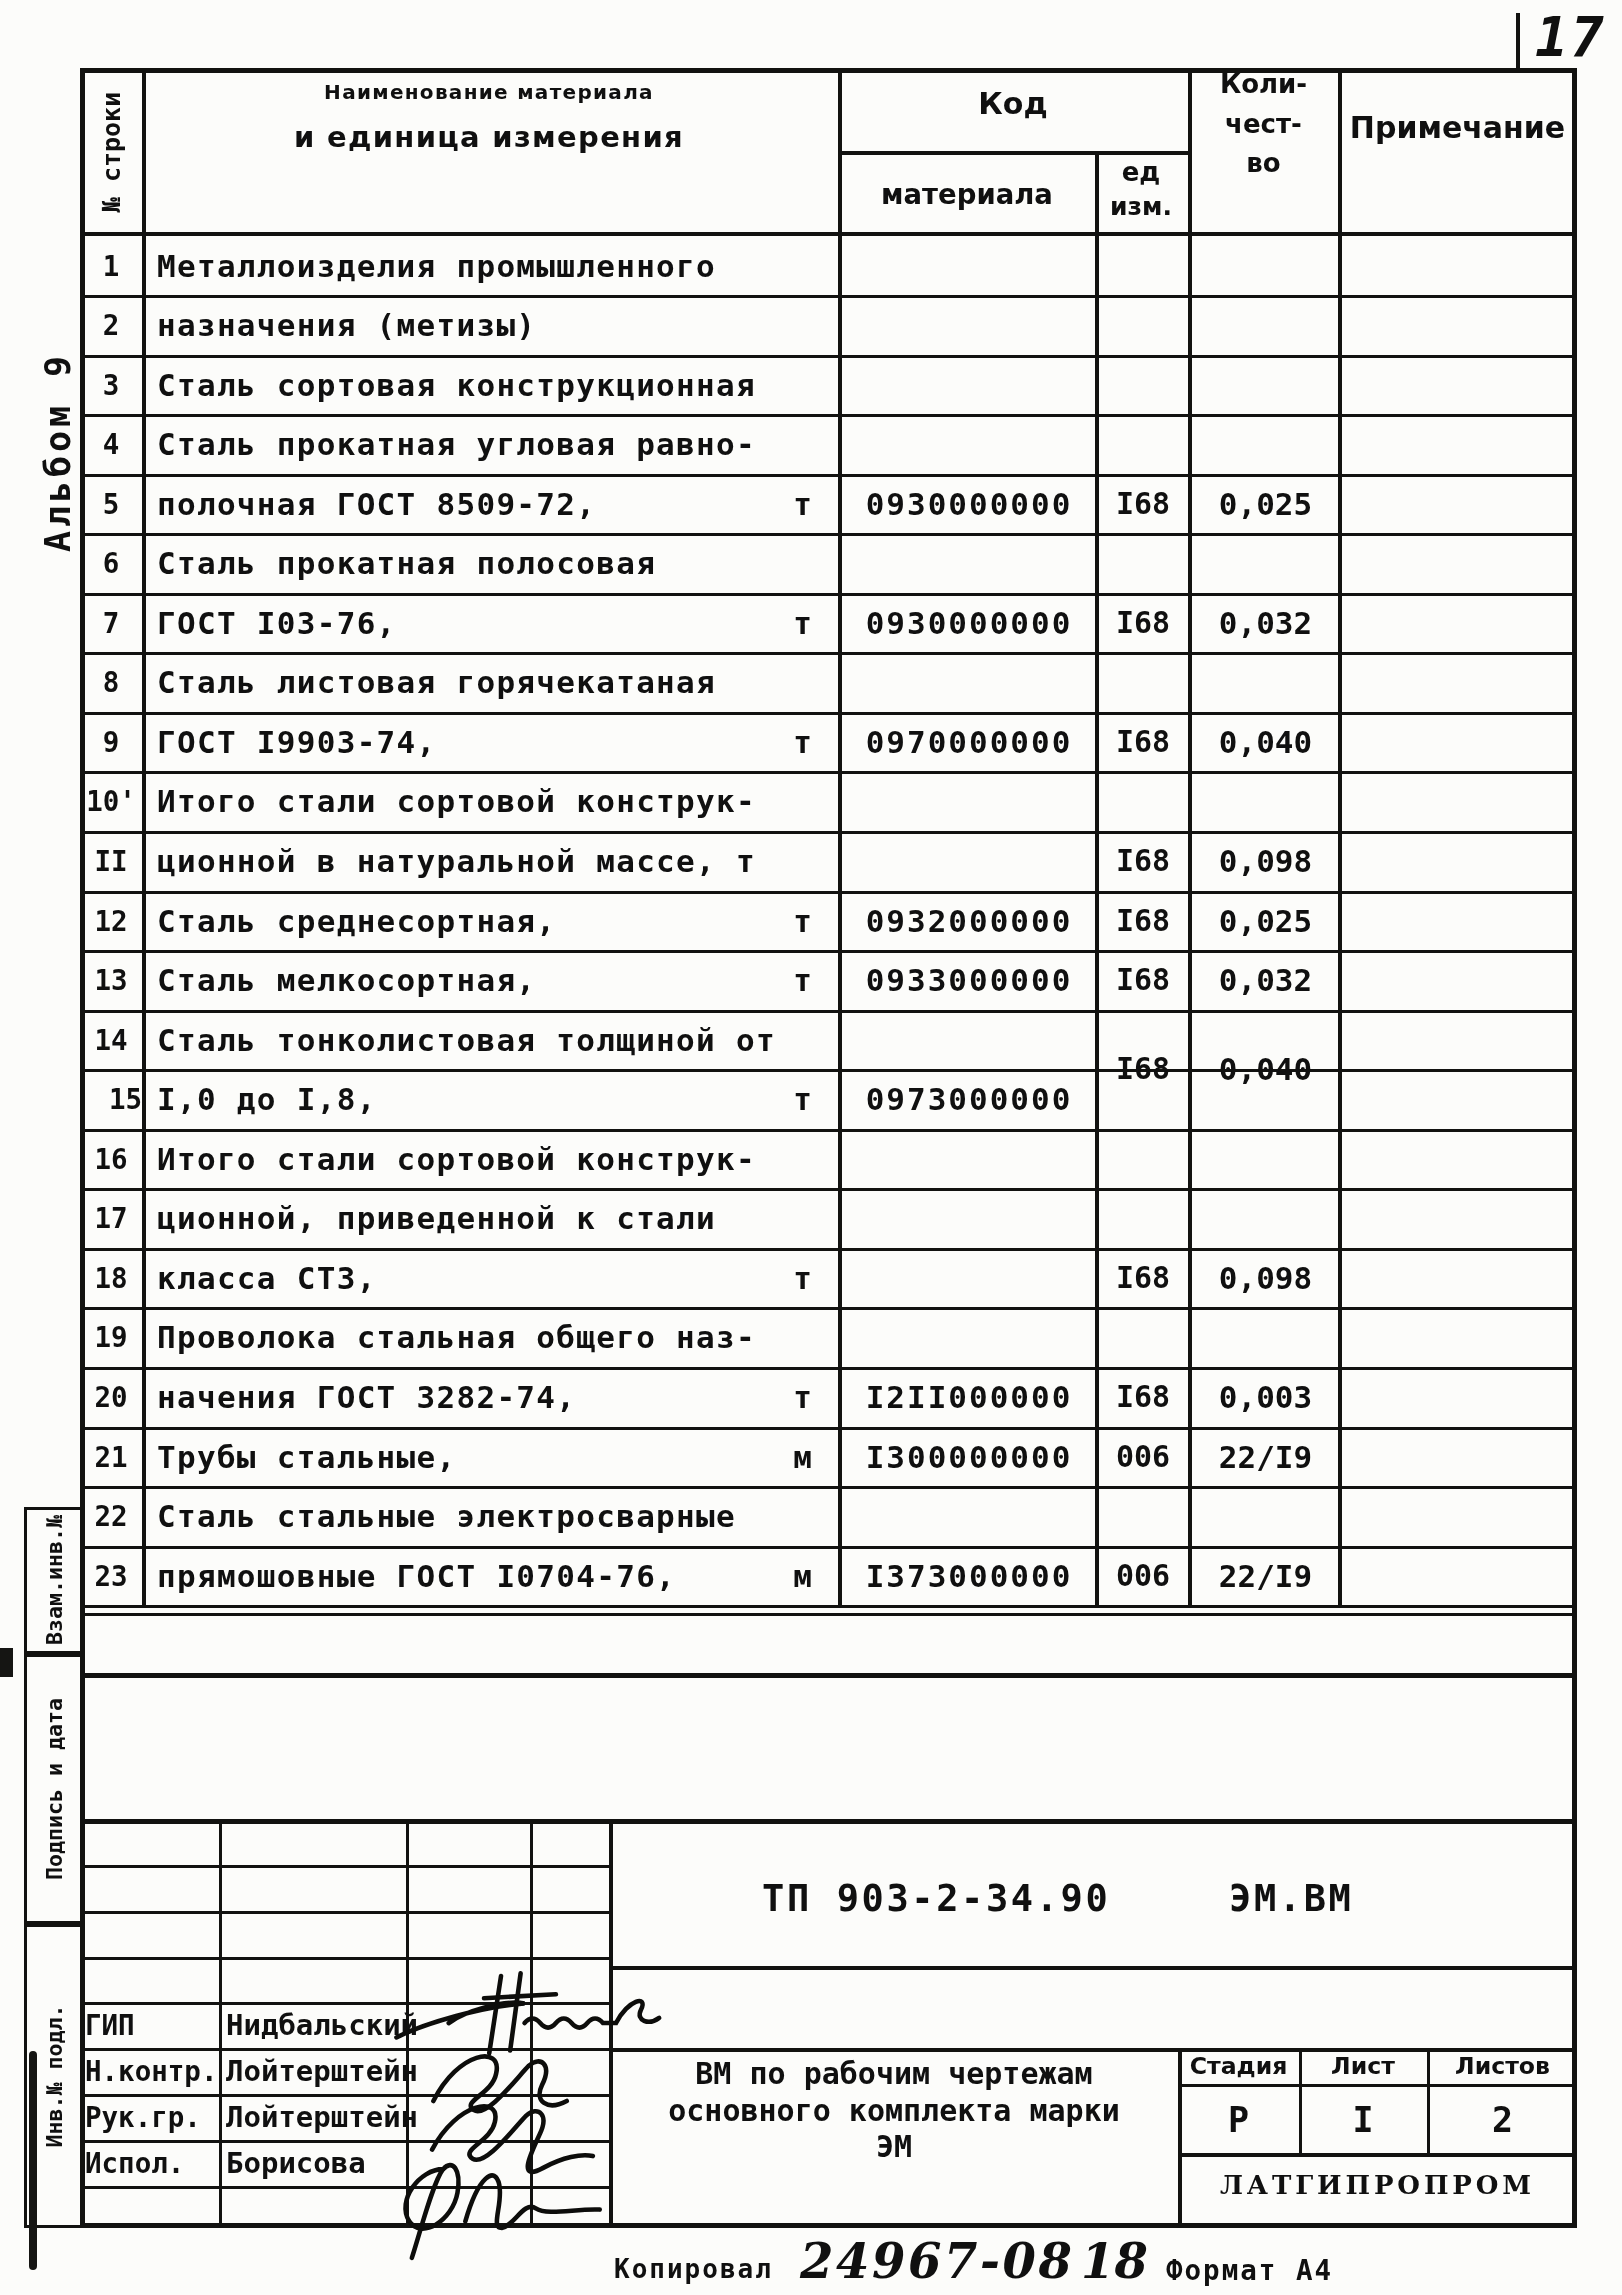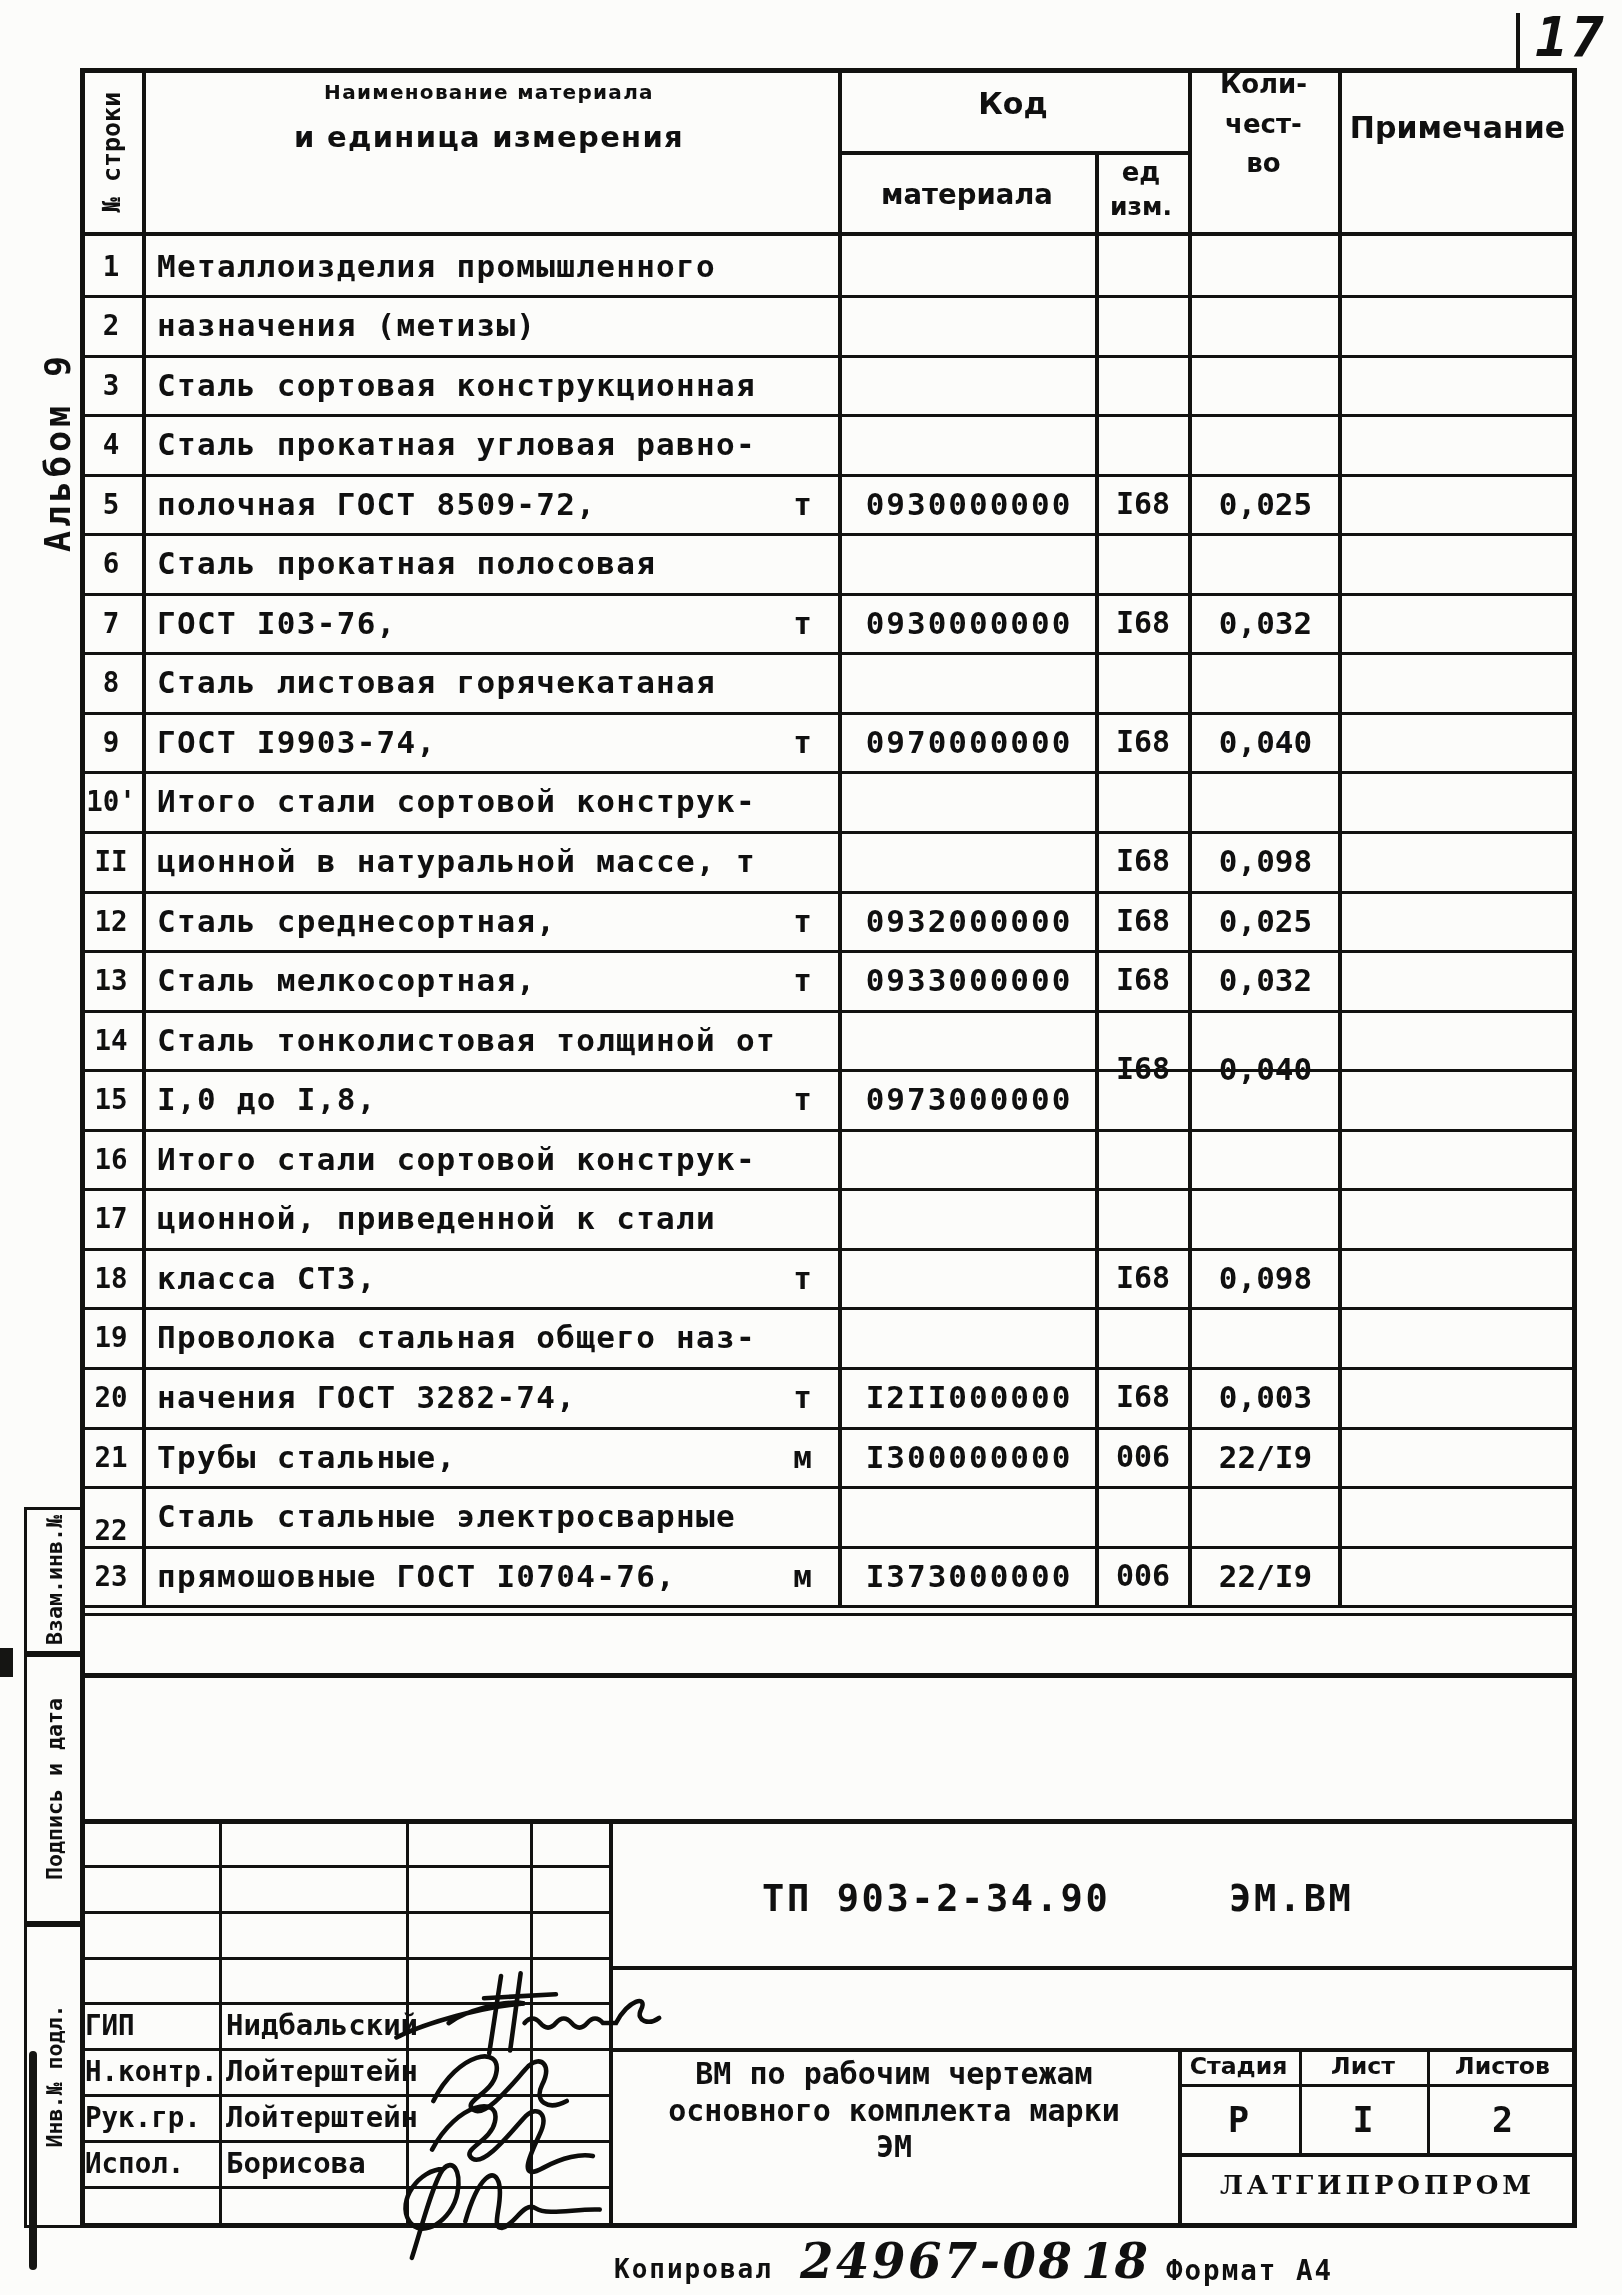--- a/index.html
+++ b/index.html
@@ -147,21 +147,21 @@
       <div class="rowcell mono" style="left: 1099px; top: 891px; width: 88px; height: 60px; line-height: 60px; text-align: center; font-size: 30px;">I68</div>
       <div class="rowcell mono" style="left: 1192px; top: 891px; width: 147px; height: 60px; line-height: 60px; text-align: center; font-size: 31px;">0,025</div>
       <div class="rowcell mono" style="left: 80px; top: 950px; width: 62px; height: 60px; line-height: 60px; text-align: center; font-size: 27.5px;">13</div>
       <div class="rowcell mono" style="left: 157px; top: 950px; height: 60px; line-height: 60px; font-size: 31px; letter-spacing: 1.3px; white-space: nowrap;">Сталь мелкосортная,</div>
       <div class="rowcell mono" style="left: 707px; top: 950px; width: 105px; height: 60px; line-height: 60px; text-align: right; font-size: 31px;">т</div>
       <div class="rowcell mono" style="left: 842px; top: 950px; width: 254px; height: 60px; line-height: 60px; text-align: center; font-size: 31px; letter-spacing: 2px;">0933000000</div>
       <div class="rowcell mono" style="left: 1099px; top: 950px; width: 88px; height: 60px; line-height: 60px; text-align: center; font-size: 30px;">I68</div>
       <div class="rowcell mono" style="left: 1192px; top: 950px; width: 147px; height: 60px; line-height: 60px; text-align: center; font-size: 31px;">0,032</div>
       <div class="rowcell mono" style="left: 80px; top: 1010px; width: 62px; height: 60px; line-height: 60px; text-align: center; font-size: 27.5px;">14</div>
       <div class="rowcell mono" style="left: 157px; top: 1010px; height: 60px; line-height: 60px; font-size: 31px; letter-spacing: 1.3px; white-space: nowrap;">Сталь тонколистовая толщиной от</div>
-      <div class="rowcell mono" style="left: 80px; top: 1069px; width: 62px; height: 48px; line-height: 60px; text-align: center; font-size: 27.5px;">15</div>
+      <div class="rowcell mono" style="left: 80px; top: 1069px; width: 62px; height: 48px; line-height: 60px; text-align: right; font-size: 27.5px;">15</div>
       <div class="rowcell mono" style="left: 157px; top: 1069px; height: 60px; line-height: 60px; font-size: 31px; letter-spacing: 1.3px; white-space: nowrap;">I,0 до I,8,</div>
       <div class="rowcell mono" style="left: 707px; top: 1069px; width: 105px; height: 60px; line-height: 60px; text-align: right; font-size: 31px;">т</div>
       <div class="rowcell mono" style="left: 842px; top: 1069px; width: 254px; height: 60px; line-height: 60px; text-align: center; font-size: 31px; letter-spacing: 2px;">0973000000</div>
       <div class="rowcell mono" style="left: 1099px; top: 1069px; width: 88px; height: 60px; line-height: 60px; text-align: center; font-size: 30px; transform: translateY(-30px);">I68</div>
       <div class="rowcell mono" style="left: 1192px; top: 1069px; width: 147px; height: 60px; line-height: 60px; text-align: center; font-size: 31px; transform: translateY(-30px);">0,040</div>
       <div class="rowcell mono" style="left: 80px; top: 1129px; width: 62px; height: 60px; line-height: 60px; text-align: center; font-size: 27.5px;">16</div>
       <div class="rowcell mono" style="left: 157px; top: 1129px; height: 60px; line-height: 60px; font-size: 31px; letter-spacing: 1.3px; white-space: nowrap;">Итого стали сортовой конструк-</div>
       <div class="rowcell mono" style="left: 80px; top: 1188px; width: 62px; height: 60px; line-height: 60px; text-align: center; font-size: 27.5px;">17</div>
       <div class="rowcell mono" style="left: 157px; top: 1188px; height: 60px; line-height: 60px; font-size: 31px; letter-spacing: 1.3px; white-space: nowrap;">ционной, приведенной к стали</div>
       <div class="rowcell mono" style="left: 80px; top: 1248px; width: 62px; height: 60px; line-height: 60px; text-align: center; font-size: 27.5px;">18</div>
@@ -176,21 +176,21 @@
       <div class="rowcell mono" style="left: 707px; top: 1367px; width: 105px; height: 60px; line-height: 60px; text-align: right; font-size: 31px;">т</div>
       <div class="rowcell mono" style="left: 842px; top: 1367px; width: 254px; height: 60px; line-height: 60px; text-align: center; font-size: 31px; letter-spacing: 2px;">I2II000000</div>
       <div class="rowcell mono" style="left: 1099px; top: 1367px; width: 88px; height: 60px; line-height: 60px; text-align: center; font-size: 30px;">I68</div>
       <div class="rowcell mono" style="left: 1192px; top: 1367px; width: 147px; height: 60px; line-height: 60px; text-align: center; font-size: 31px;">0,003</div>
       <div class="rowcell mono" style="left: 80px; top: 1427px; width: 62px; height: 60px; line-height: 60px; text-align: center; font-size: 27.5px;">21</div>
       <div class="rowcell mono" style="left: 157px; top: 1427px; height: 60px; line-height: 60px; font-size: 31px; letter-spacing: 1.3px; white-space: nowrap;">Трубы стальные,</div>
       <div class="rowcell mono" style="left: 707px; top: 1427px; width: 105px; height: 60px; line-height: 60px; text-align: right; font-size: 31px;">м</div>
       <div class="rowcell mono" style="left: 842px; top: 1427px; width: 254px; height: 60px; line-height: 60px; text-align: center; font-size: 31px; letter-spacing: 2px;">I300000000</div>
       <div class="rowcell mono" style="left: 1099px; top: 1427px; width: 88px; height: 60px; line-height: 60px; text-align: center; font-size: 30px;">006</div>
       <div class="rowcell mono" style="left: 1192px; top: 1427px; width: 147px; height: 60px; line-height: 60px; text-align: center; font-size: 31px;">22/I9</div>
-      <div class="rowcell mono" style="left: 80px; top: 1486px; width: 62px; height: 60px; line-height: 60px; text-align: center; font-size: 27.5px; margin-top: 14px;">22</div>
+      <div class="rowcell mono" style="left: 80px; top: 1486px; width: 62px; height: 60px; line-height: 60px; text-align: center; font-size: 27.5px;">22</div>
       <div class="rowcell mono" style="left: 157px; top: 1486px; height: 60px; line-height: 60px; font-size: 31px; letter-spacing: 1.3px; white-space: nowrap;">Сталь стальные электросварные</div>
       <div class="rowcell mono" style="left: 80px; top: 1546px; width: 62px; height: 60px; line-height: 60px; text-align: center; font-size: 27.5px;">23</div>
       <div class="rowcell mono" style="left: 157px; top: 1546px; height: 60px; line-height: 60px; font-size: 31px; letter-spacing: 1.3px; white-space: nowrap;">прямошовные ГОСТ I0704-76,</div>
       <div class="rowcell mono" style="left: 707px; top: 1546px; width: 105px; height: 60px; line-height: 60px; text-align: right; font-size: 31px;">м</div>
       <div class="rowcell mono" style="left: 842px; top: 1546px; width: 254px; height: 60px; line-height: 60px; text-align: center; font-size: 31px; letter-spacing: 2px;">I373000000</div>
       <div class="rowcell mono" style="left: 1099px; top: 1546px; width: 88px; height: 60px; line-height: 60px; text-align: center; font-size: 30px;">006</div>
       <div class="rowcell mono" style="left: 1192px; top: 1546px; width: 147px; height: 60px; line-height: 60px; text-align: center; font-size: 31px;">22/I9</div>
     </div>
 
   <div class="t mono" style="left:762px;top:1877px;font-size:37px;letter-spacing:2.6px;">ТП 903-2-34.90</div>

